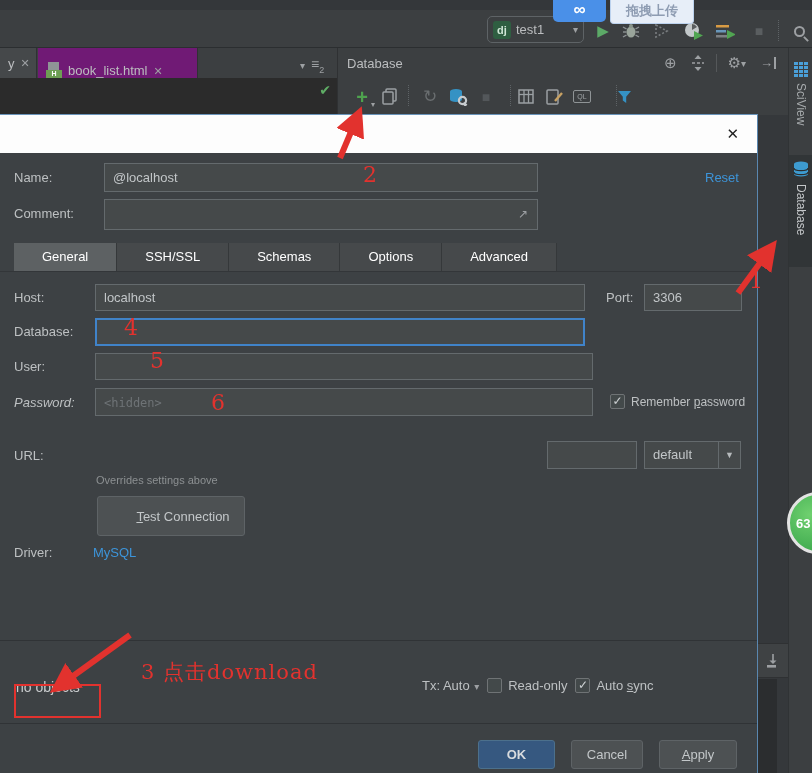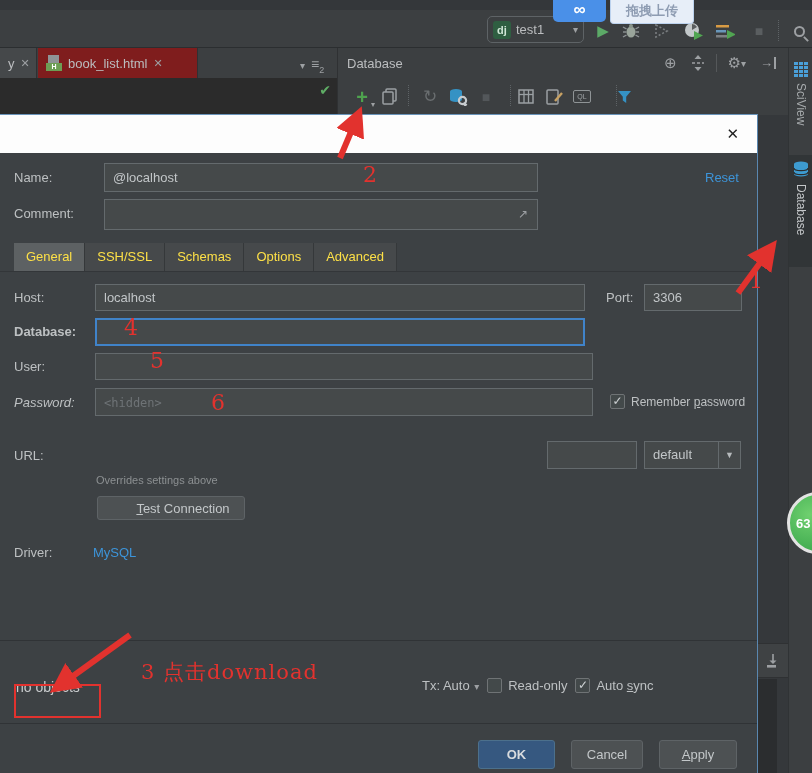--- a/index.html
+++ b/index.html
@@ -26,21 +26,21 @@
   .stop-glyph { color:#5a5e60; font-size:14px; }
   .dotted-sep { top:20px; width:1px; height:21px; border-left:1px dotted #5e6366; }
   .magnifier { width:11px; height:11px; border:2px solid #9da0a3; border-radius:50%; position:relative; }
   .magnifier::after { content:""; position:absolute; width:2px; height:6px; background:#9da0a3;
     left:9px; top:8px; transform:rotate(-45deg); }
 
   
   #tabrow { left:0; top:48px; width:788px; height:30px; background:#3c3f41; }
   .ed-tab { height:30px; display:flex; align-items:center; gap:6px; padding:0 8px; border-right:1px solid #2f3133; }
   #tab-py { left:0; top:0; width:37px; background:#45484a; }
-  #tab-html { left:38px; top:0; width:160px; background:#7f1d1d; }
+  #tab-html { left:38px; top:0; width:160px; background:#701a75;align-items:flex-end; }
   .ed-tab .t { color:#bbbdbf; font-size:13px; white-space:nowrap; }
   .tab-close { color:#9da0a3; font-size:11px; }
   #html-ico { width:16px; height:16px; position:relative; }
   #html-ico .pg { position:absolute; left:2px; top:0; width:11px; height:10px; background:#8f9496; }
   #html-ico .h5 { position:absolute; left:0; top:8px; width:16px; height:8px; background:#6d9e54; color:#fff;
     font-size:7px; font-weight:bold; text-align:center; line-height:8px; }
   #editor-splitmenu { left:300px; top:8px; display:flex; gap:6px; align-items:center; color:#9da0a3; }
   #editor-splitmenu .menu2 { font-size:14px; }
   #editor-splitmenu sub { font-size:9px; }
 
@@ -84,21 +84,21 @@
   #dlg-close { position:absolute; right:18px; top:10px; color:#222; font-size:15px; cursor:pointer; }
   .flabel { color:#bdc0c2; font-size:13px; }
   .field { background:#45494a; border:1px solid #646a6d; color:#c2c6c8; font-size:13px; padding:4px 8px;
     font-family:"Liberation Sans", sans-serif; outline:none; }
   .field::placeholder { color:#6e7376; font-family:"DejaVu Sans Mono", monospace; font-size:12px; }
   #fld-database { border:2px solid #4083c9; }
   .link { color:#3d94d9; font-size:13px; text-decoration:none; }
   #expand-ico { position:absolute; color:#9da0a3; font-size:12px; }
   
   #dlg-tabs { left:14px; top:128px; display:flex; height:28px; }
-  .dtab { padding:0 12px; color:#fde047; font-size:13px; line-height:28px; background:#46494b; border-right:1px solid #35383a; }
+  .dtab { padding:0 28px; color:#ffffff; font-size:13px; line-height:28px; background:#46494b; border-right:1px solid #35383a; }
   .dtab.sel { background:#5d6163; }
   #tabs-underline { left:0; top:156px; width:757px; height:1px; background:#333639; }
   .note { color:#8c9092; font-size:11px; }
   .btn { background:#4d5153; border:1px solid #5e6366; border-radius:3px; color:#c3c7c9; font-size:13px;
     font-family:"Liberation Sans", sans-serif; cursor:pointer; }
   .btn.primary { background:#365880; border-color:#4c708c; color:#d8dbde; }
   
   .cb { display:inline-flex; align-items:center; gap:6px; }
   .cb .box { width:15px; height:15px; background:#43494a; border:1px solid #6f7375; border-radius:2px;
     color:#cdd1d3; font-size:12px; line-height:13px; text-align:center; }
@@ -345,42 +345,42 @@
       <span class="dtab">Options</span>
       <span class="dtab">Advanced</span>
     </div>
     <div id="tabs-underline" class="abs"></div>
 
     <span class="abs flabel" style="left:14px; top:175px;">Host:</span>
     <input class="abs field" style="left: 95px; top: 169px; width: 490px; height: 27px;" value="localhost">
     <span class="abs flabel" style="left:606px; top:175px;">Port:</span>
     <input class="abs field" style="left: 644px; top: 169px; width: 98px; height: 27px;" value="3306">
 
-    <span class="abs flabel" style="left:14px; top:209px;font-weight:bold;">Database:</span>
+    <span class="abs flabel" style="left:14px; top:209px;">Database:</span>
     <input id="fld-database" class="abs field" style="left: 95px; top: 203px; width: 490px; height: 28px;" value="">
 
     <span class="abs flabel" style="left:14px; top:244px;">User:</span>
     <input class="abs field" style="left: 95px; top: 238px; width: 498px; height: 27px;" value="">
 
     <span class="abs flabel" style="left:14px; top:280px;font-style:italic;">Password:</span>
     <input class="abs field" style="left: 95px; top: 273px; width: 498px; height: 28px;" placeholder="&lt;hidden&gt;">
     <span class="abs cb" style="left:610px; top:279px;">
       <span class="box">✓</span>
       <span class="cblabel">Remember <u>p</u>assword</span>
     </span>
 
     <span class="abs flabel" style="left:14px; top:333px;">URL:</span>
     <input class="abs field" style="left: 547px; top: 326px; width: 90px; height: 28px;">
     <div id="preset-dd" class="abs field" style="left:644px; top:326px; width:97px; height:28px; padding:0 0 0 8px;">
       <span class="pv">default</span>
       <span class="pa">▼</span>
     </div>
     <span class="abs note" style="left:96px; top:359px;">Overrides settings above</span>
 
-    <button class="abs btn" style="left:97px; top:381px; width:148px; height:24px;padding-left:24px;"><u>T</u>est Connection</button>
+    <button class="abs btn" style="left:97px; top:381px; width:148px; height:40px;padding-left:24px;"><u>T</u>est Connection</button>
 
     <span class="abs flabel" style="left:14px; top:430px;">Driver:</span>
     <a class="abs link" href="#" style="left:93px; top:430px;">MySQL</a>
 
     <div id="divider1" class="abs" style="top:525px;"></div>
 
     <span id="status-noobj" class="abs" style="left:16px; top:564px;">no objects</span>
     <div id="tx-row" class="abs" style="left:422px; top:561px;gap:8px;">
       <span>
         <span id="tx-label">Tx: Auto</span>

